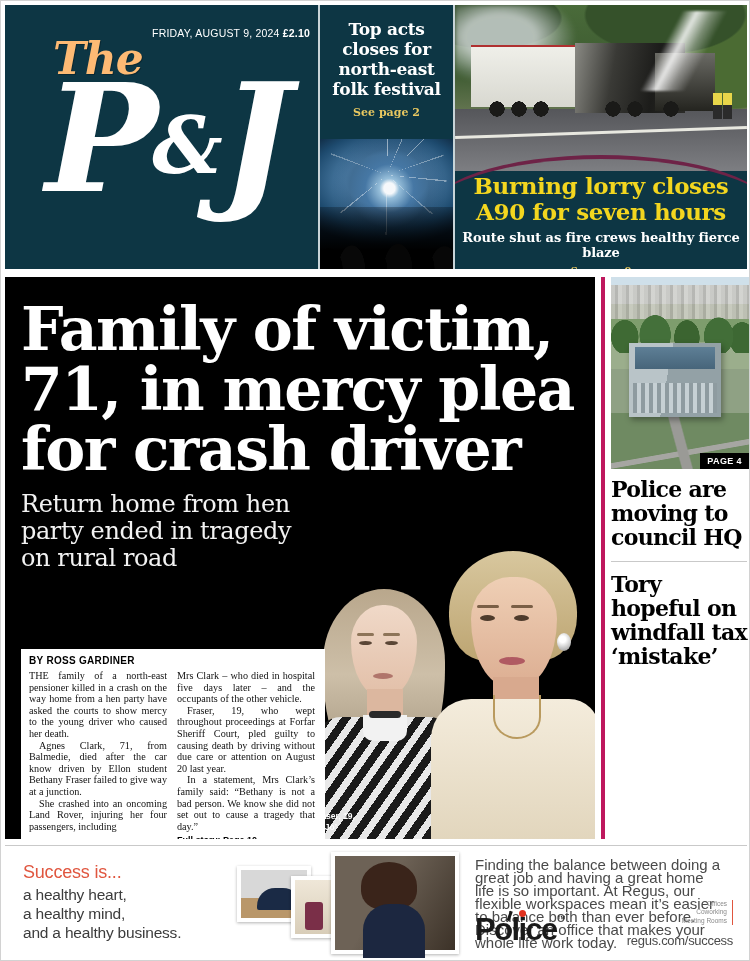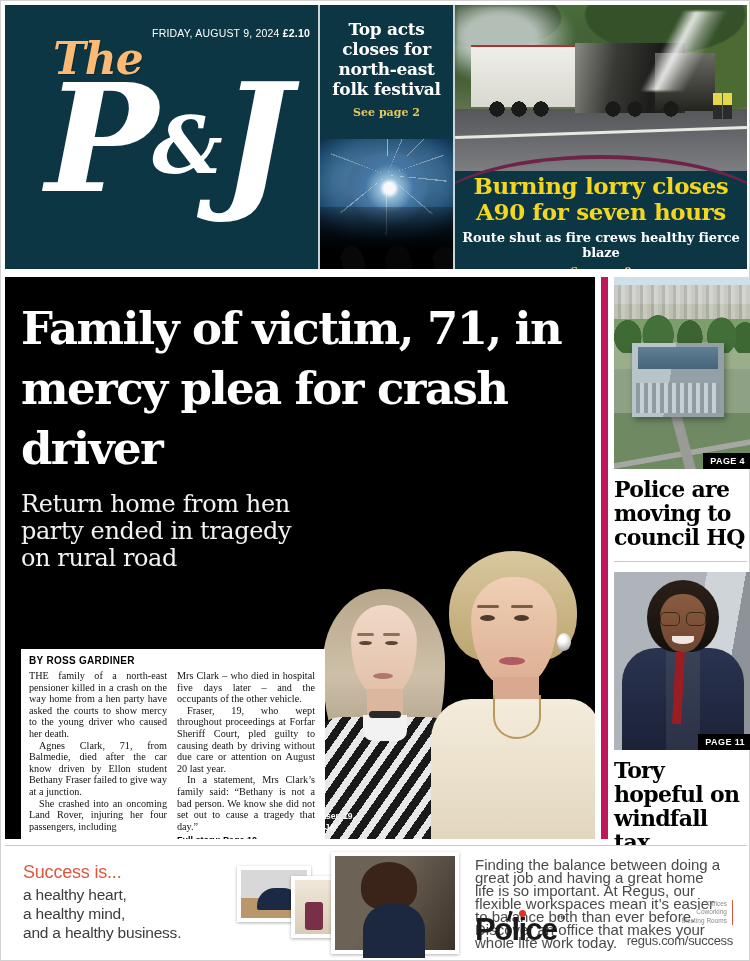--- a/index.html
+++ b/index.html
@@ -172,21 +172,21 @@
   }
 
   
   .main-row { position:absolute; left:4px; top:276px; width:742px; height:562px; display:flex; }
 
   .lead { position:relative; width:596px; height:100%; background:#000; overflow:hidden; }
 
   .lead-head {
     position:relative; z-index:4; color:#fff;
     font-family:"DejaVu Serif", serif; font-weight:bold;
-    font-size:45px; line-height:60px; letter-spacing:-1.6px;
+    font-size:60px; line-height:60px; letter-spacing:-1.6px;
     padding:22px 0 0 16px; width:585px;
   }
   .lead-sub {
     position:relative; z-index:4; color:#f2f2f2;
     font-family:"DejaVu Serif", serif; font-weight:normal;
     font-size:24px; line-height:27px; letter-spacing:-.4px;
     padding:12px 0 0 16px; width:320px;
   }
   .lead-photo {
     position:absolute; right:0; bottom:0; width:288px; height:300px; z-index:2;
@@ -303,21 +303,21 @@
     text-align:justify; color:#111;
   }
   .col p + p { text-indent:10px;font-family:Liberation Serif, serif; }
   .full-story {
     font-family:"Liberation Sans", sans-serif; font-weight:bold;
     font-size:9px; margin-top:3px; color:#000;
   }
 
   
   .sidebar { width:146px; height:100%; margin-left:6px;
-             border-left:7px solid #be185d; padding-left:6px; }
+             border-left:4px solid #be185d; padding-left:6px; }
   .side-story { position:relative; }
   .side-photo { position:relative; width:138px; overflow:hidden; }
   .side-photo.aerial {
     height:192px;
     background:linear-gradient(#cfe0ea 0 14%, #7e9d6d 14% 34%, #9bae8c 34% 48%, #8fa184 48% 100%);
   }
   .aerial .town {
     position:absolute; left:0; top:8px; width:100%; height:34px;
     background:
       repeating-linear-gradient(90deg, #c8c6c0 0 4px, #b2b0aa 4px 7px, #d4d2cc 7px 11px);
@@ -578,31 +578,20 @@
           <div class="roads"></div>
           <div class="building"></div>
           <div class="page-badge">PAGE 4</div>
         </div>
         <div class="side-head">Police are moving to council HQ</div>
       </div>
 
       <div class="side-rule"></div>
 
       <div class="side-story">
-        <div class="side-photo portrait">
-          <div class="bg"></div>
-          <div class="jacket"></div>
-          <div class="shirt"></div>
-          <div class="lanyard"></div>
-          <div class="hair"></div>
-          <div class="face"></div>
-          <div class="glasses"></div>
-          <div class="smile"></div>
-          <div class="page-badge">PAGE 11</div>
-        </div>
         <div class="side-head">Tory hopeful on windfall tax ‘mistake’</div>
       </div>
 
     </div>
   </div>
 
   <div class="ad">
     <div class="ad-left">
       <div class="ad-success">Success is...</div>
       <div class="ad-lines" style="white-space:pre-line;">a healthy heart,

